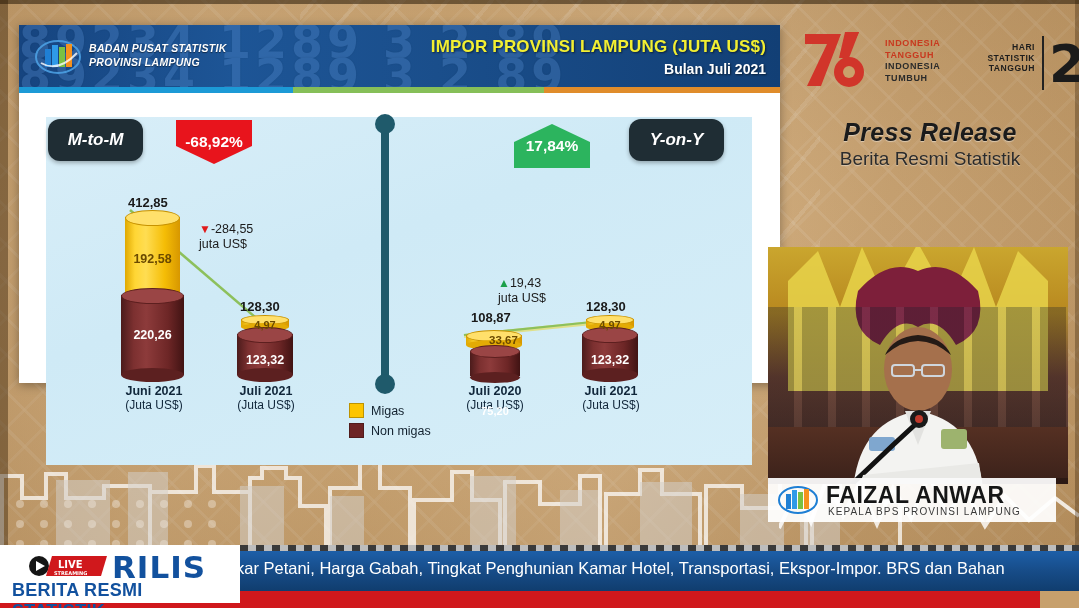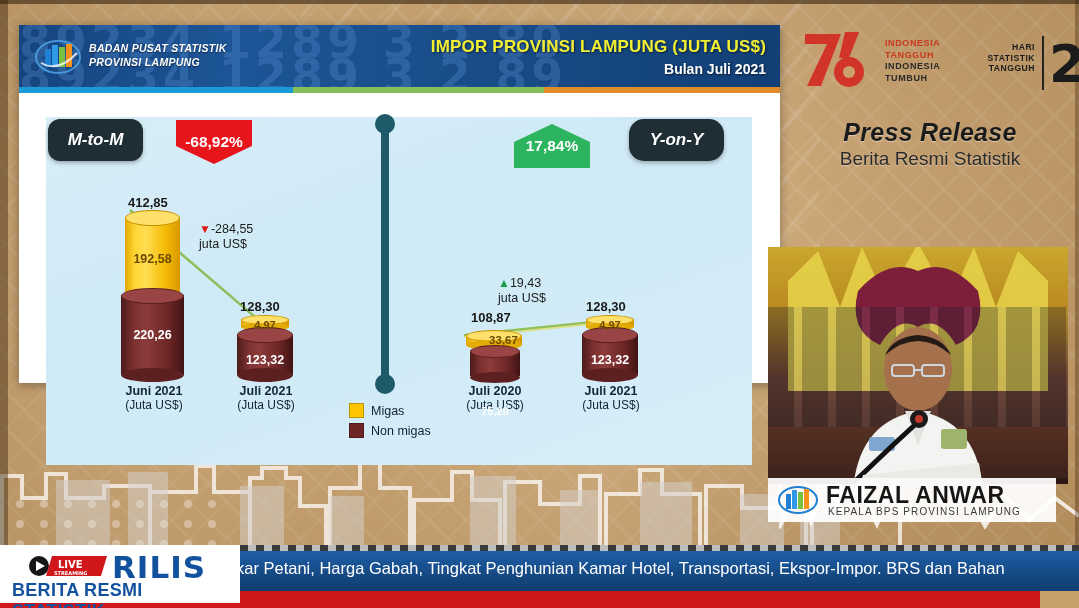--- a/index.html
+++ b/index.html
@@ -50,21 +50,21 @@
 
   
   .panel{position:absolute;left:27px;top:92px;width:706px;height:348px;
         background:linear-gradient(160deg,#d8eef8 0%,#cfeaf6 40%,#d6eef8 100%);}
 
   
   .badge{position:absolute;background:#1f2d34;color:#fff;border-radius:12px;font-style:italic;
         font-weight:bold;font-size:17px;display:flex;align-items:center;justify-content:center;
         box-shadow:0 2px 4px rgba(0,0,0,.3);}
   #badge-mtom{left:48px;top:119px;width:95px;height:42px;}
-  #badge-yoy{left:629px;top:119px;width:95px;height:42px;border-radius:15px;}
+  #badge-yoy{left:629px;top:119px;width:95px;height:42px;}
 
   
   .flag{position:absolute;width:76px;height:44px;display:flex;align-items:center;justify-content:center;
         color:#fff;font-weight:bold;font-size:15.5px;}
   #flag-down{left:176px;top:120px;}
   #flag-up{left:514px;top:124px;}
   .flag .lbl{position:relative;z-index:2;}
 
   
   .divider{position:absolute;left:381px;top:122px;width:8px;height:264px;background:#1f5a6b;border-radius:4px;}

